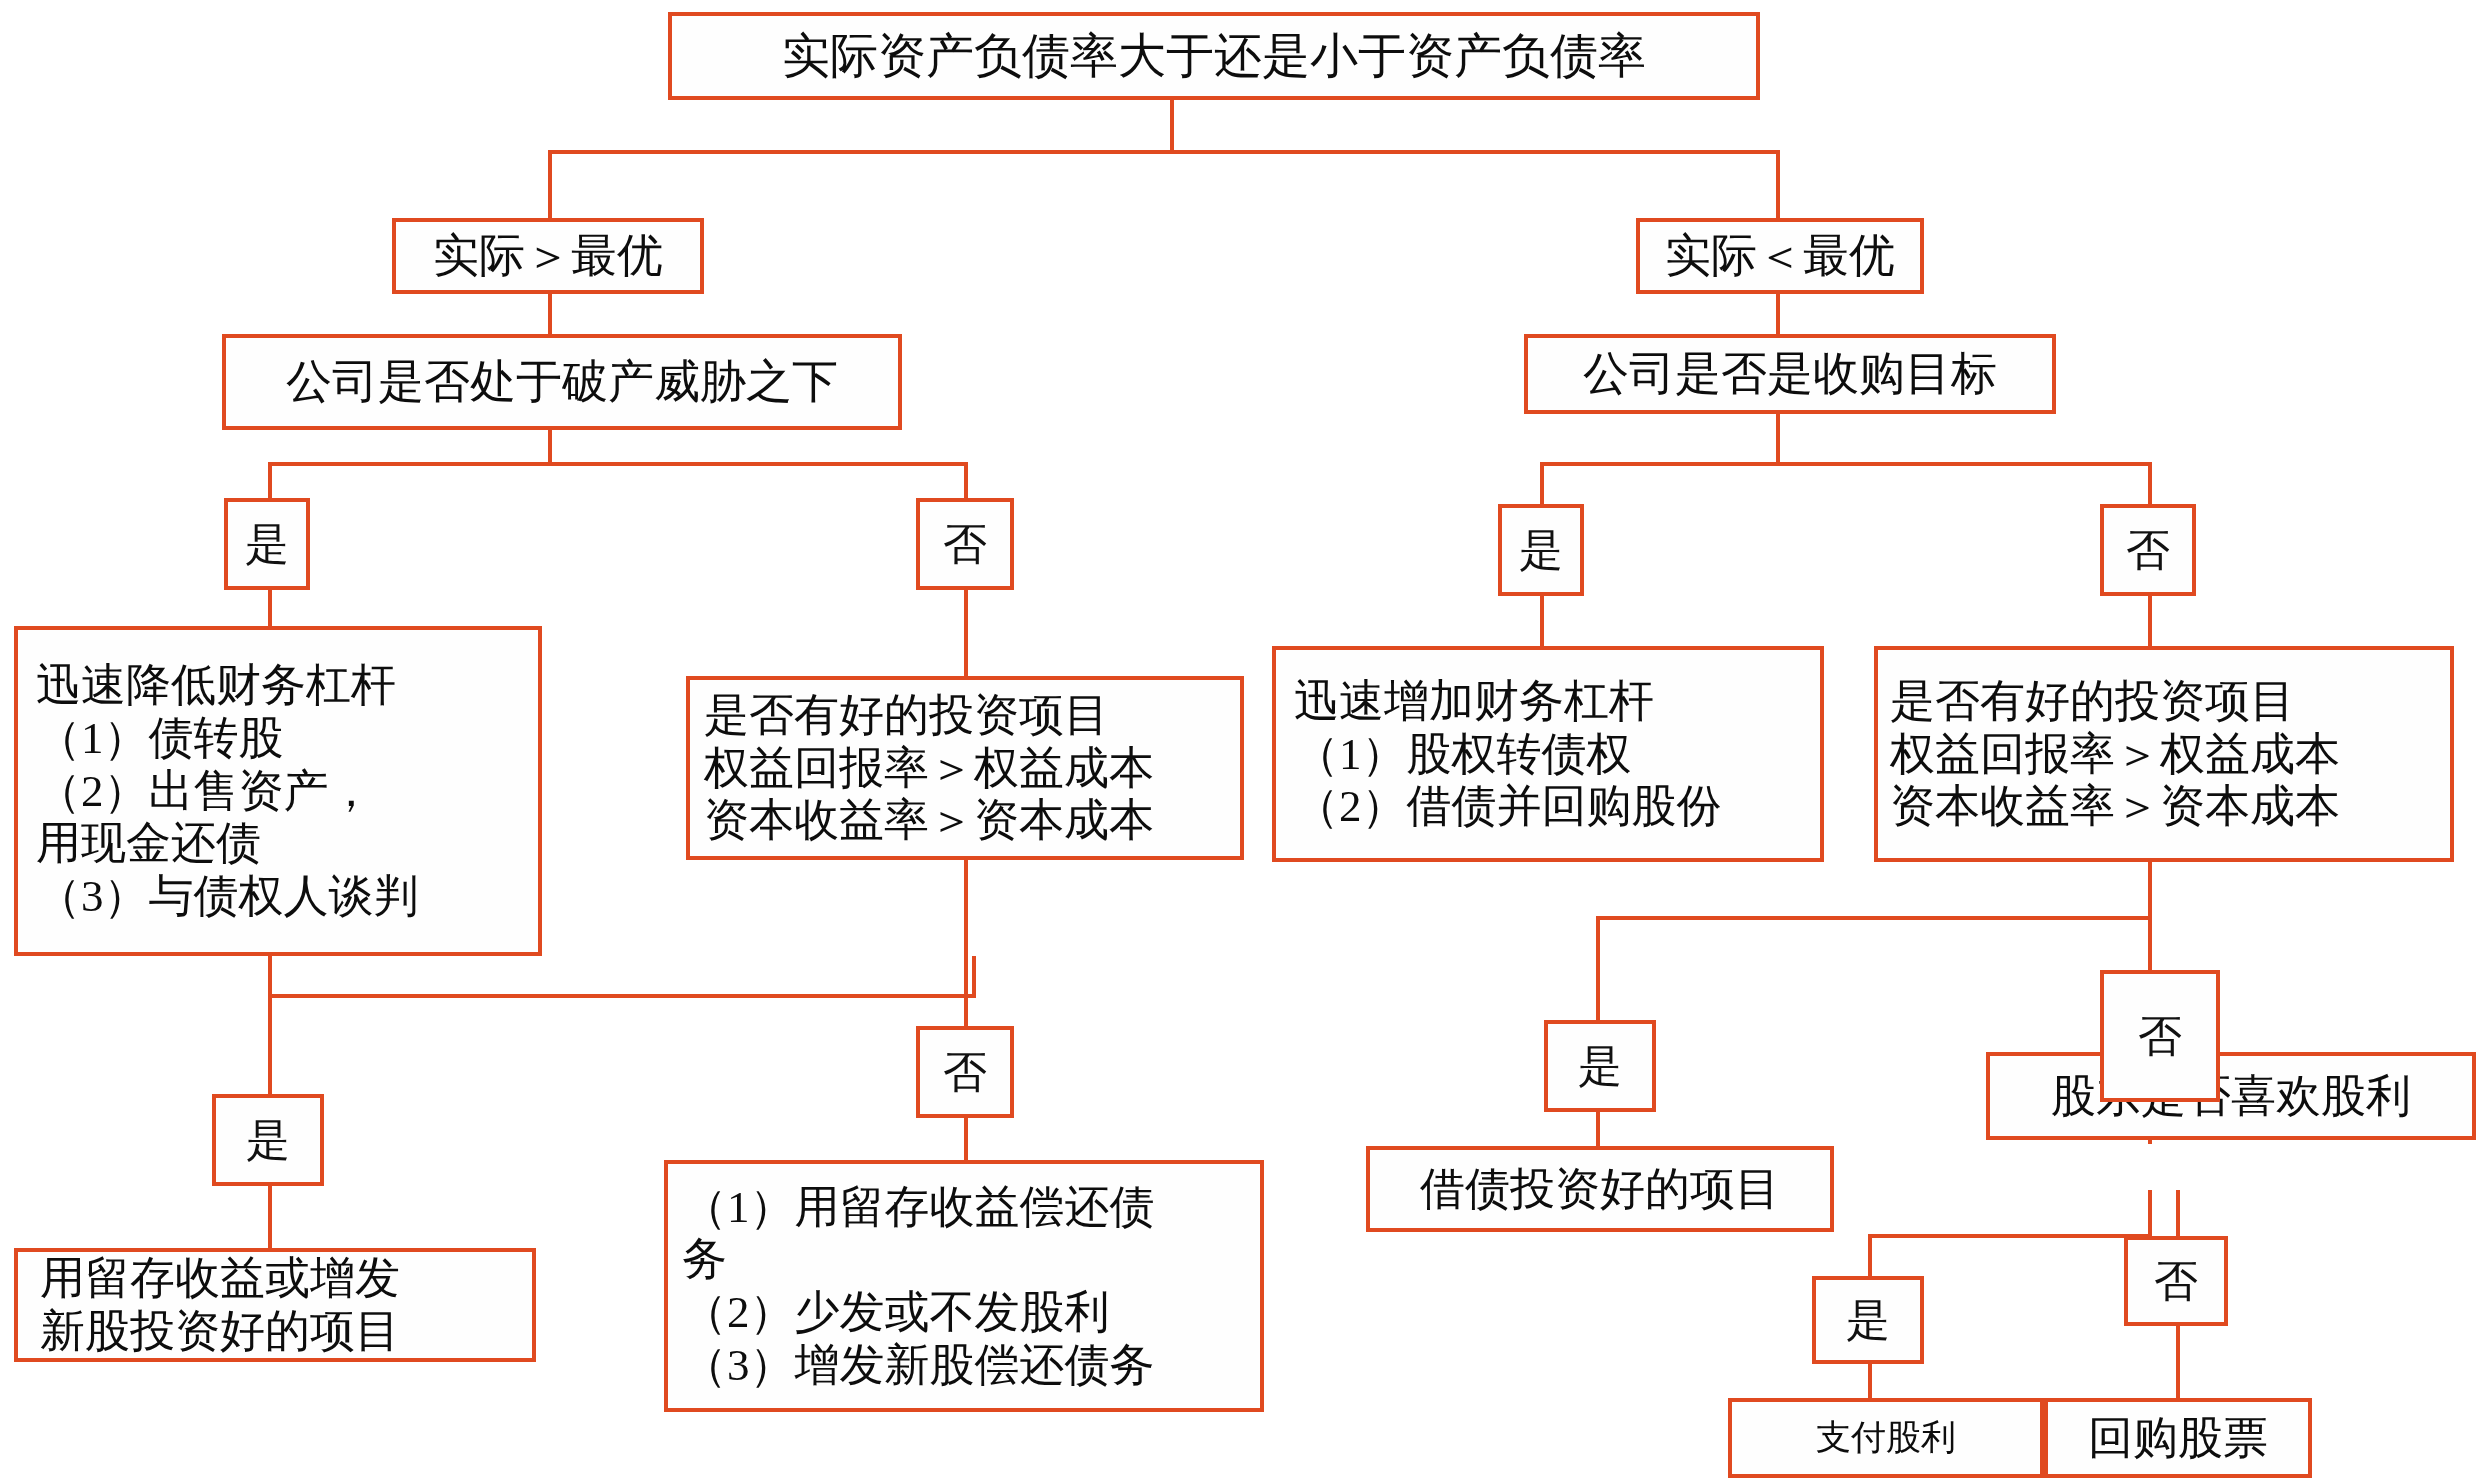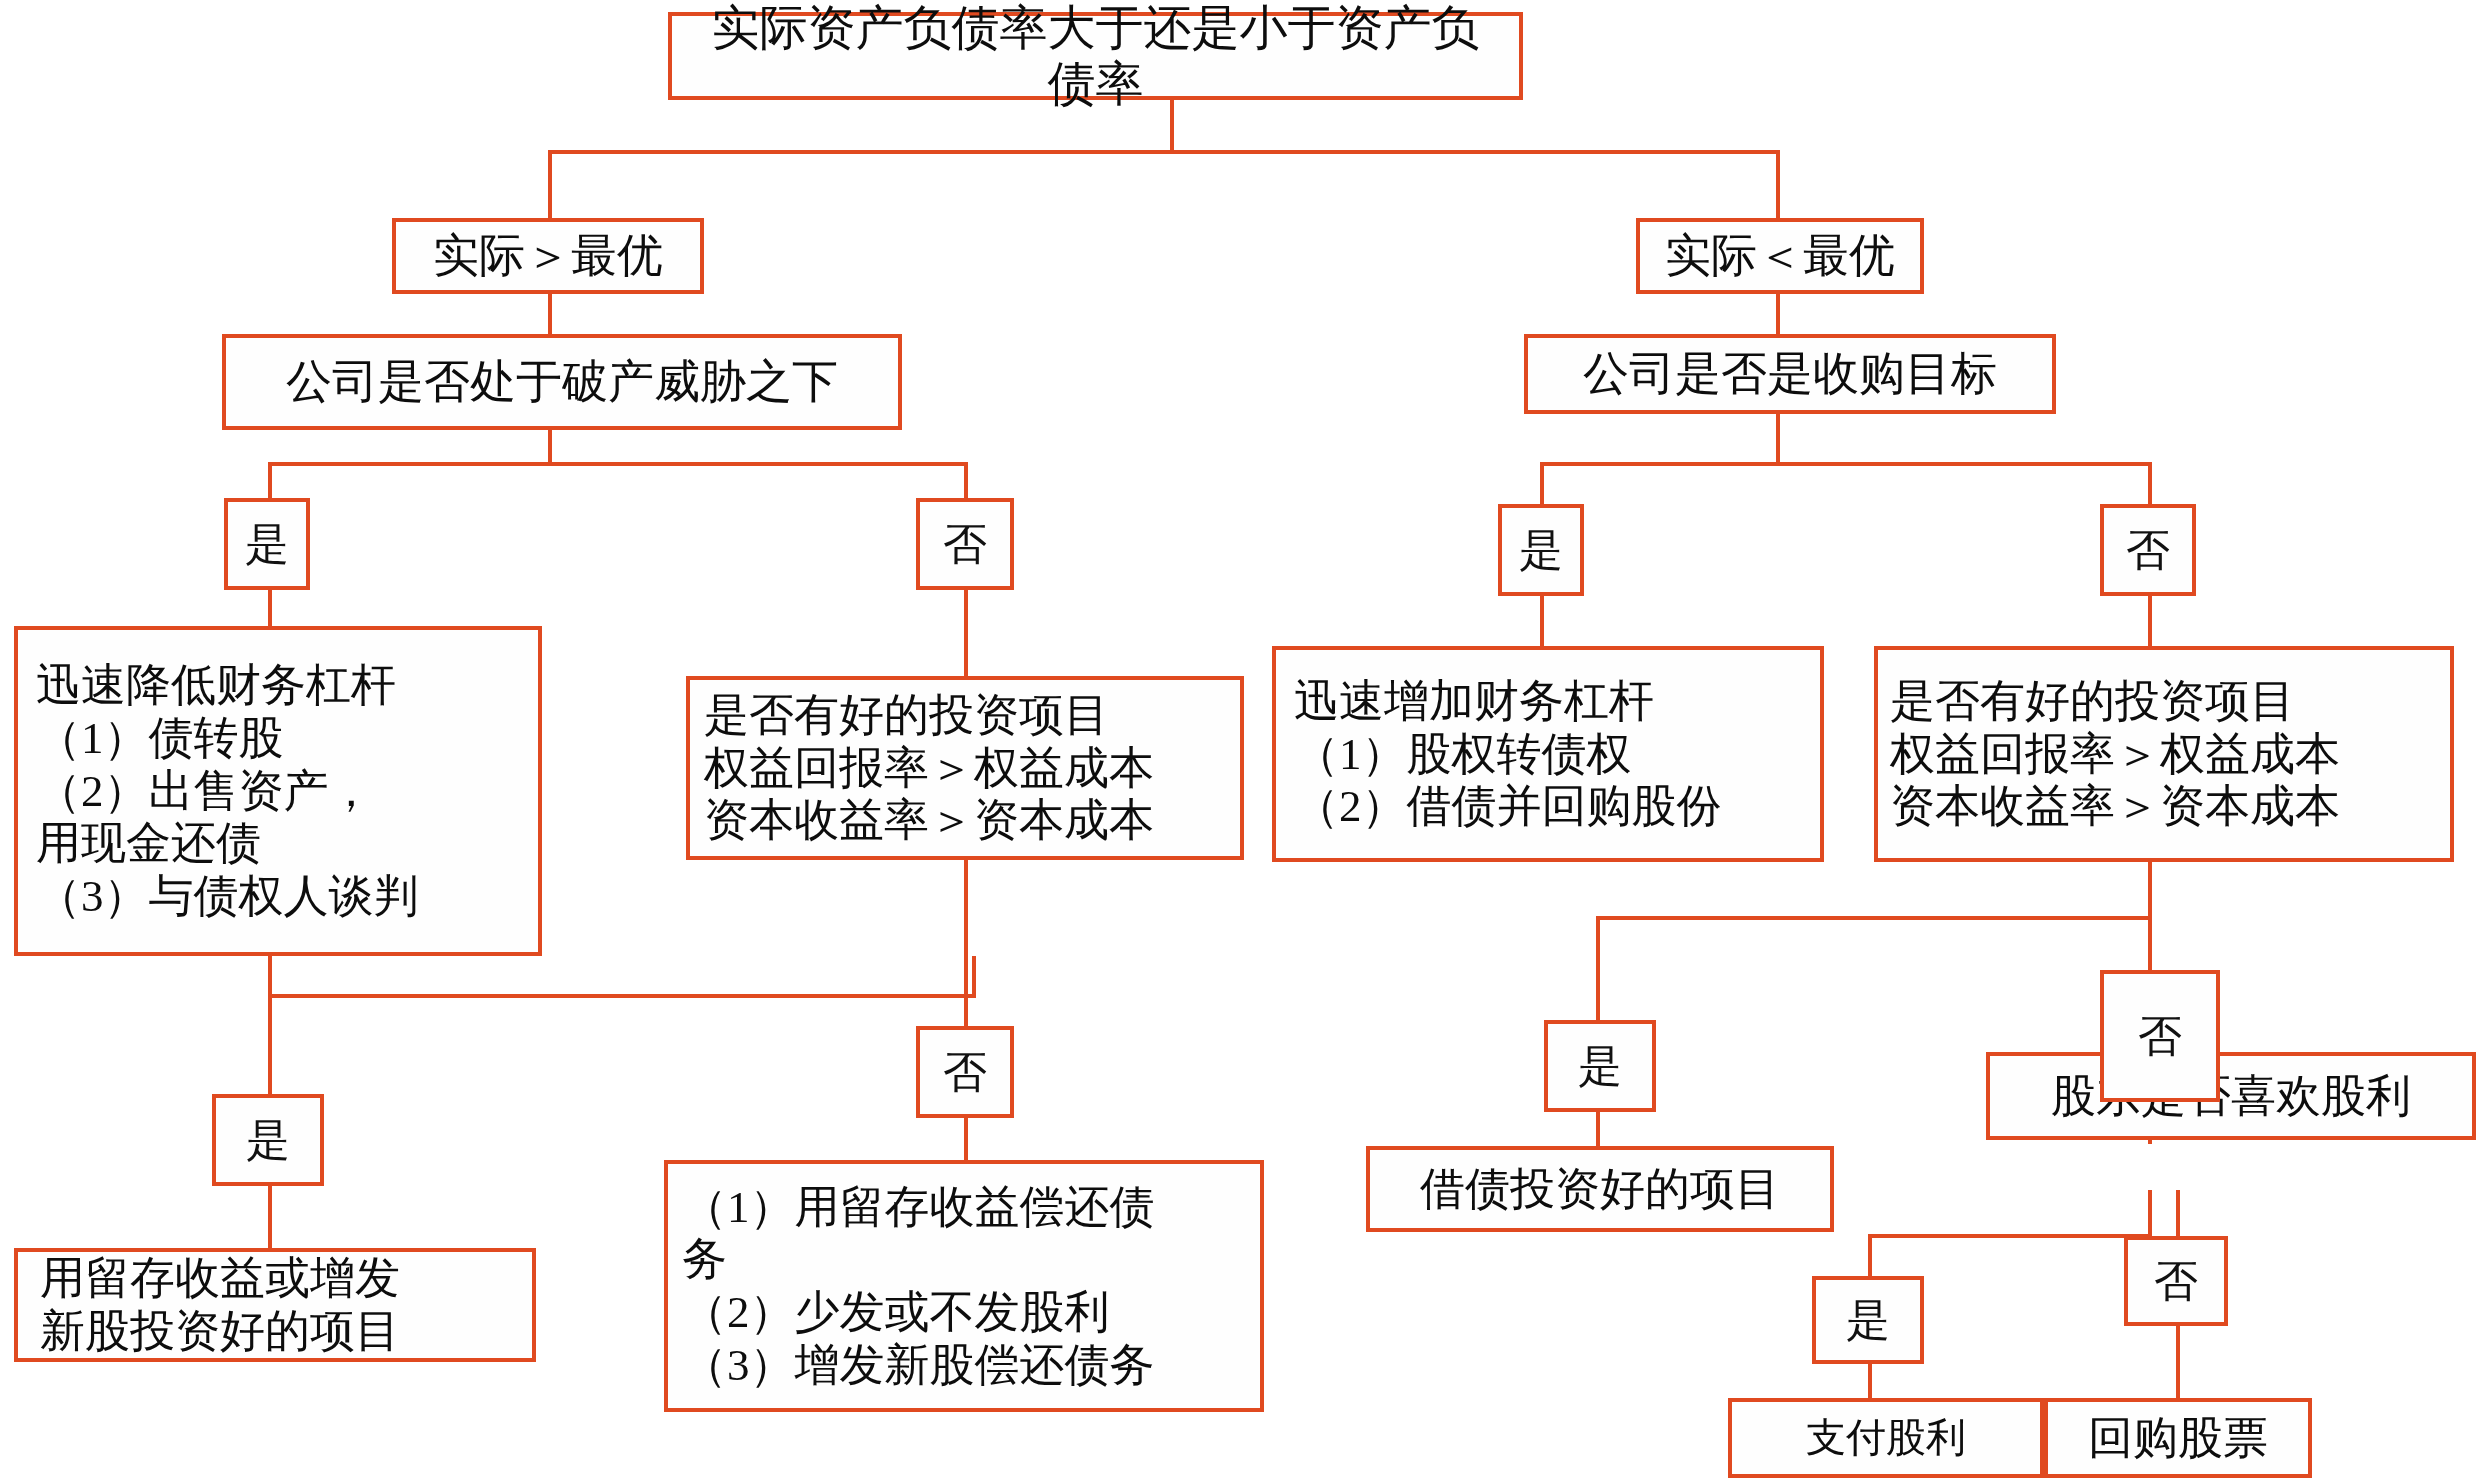--- a/index.html
+++ b/index.html
@@ -105,21 +105,21 @@
   <div class="ln lnv" style="left:2148px; top:1102px; height:42px;"></div>
 
   <div class="ln lnv" style="left:2148px; top:1190px; height:46px;"></div>
   <div class="ln lnh" style="left:1868px; top:1234px; width:284px;"></div>
   <div class="ln lnv" style="left:1868px; top:1234px; height:42px;"></div>
   <div class="ln lnv" style="left:2176px; top:1190px; height:46px;"></div>
 
   <div class="ln lnv" style="left:1868px; top:1364px; height:34px;"></div>
   <div class="ln lnv" style="left:2176px; top:1326px; height:72px;"></div>
 
-  <div class="node center" style="left:668px; top:12px; width:855px; height:88px; padding:0 16px; font-size:48px;">
+  <div class="node center" style="left:668px; top:12px; width:1092px; height:88px; padding:0 16px; font-size:48px;">
     <span class="txt">实际资产负债率大于还是小于资产负债率</span>
   </div>
 
   <div class="node center" style="left:392px; top:218px; width:312px; height:76px; font-size:46px;">
     <span class="txt">实际＞最优</span>
   </div>
 
   <div class="node center" style="left:1636px; top:218px; width:288px; height:76px; font-size:46px;">
     <span class="txt">实际＜最优</span>
   </div>
@@ -171,21 +171,21 @@
   </div>
 
   <div class="node center" style="left:1366px; top:1146px; width:468px; height:86px; font-size:45px;">
     <span class="txt">借债投资好的项目</span>
   </div>
 
   <div class="node center" style="left:1986px; top:1052px; width:490px; height:88px; font-size:45px;">
     <span class="txt">股东是否喜欢股利</span>
   </div>
 
-  <div class="node center" style="left:1728px; top:1398px; width:316px; height:80px; font-size:40px;">
+  <div class="node center" style="left:1728px; top:1398px; width:316px; height:80px; font-size:35px;">
     <span class="txt">支付股利</span>
   </div>
 
   <div class="node center" style="left:2044px; top:1398px; width:268px; height:80px; font-size:45px;">
     <span class="txt">回购股票</span>
   </div>
 
   <div class="tag" style="left:224px; top:498px; width:86px; height:92px;">
     <span>是</span>
   </div>

